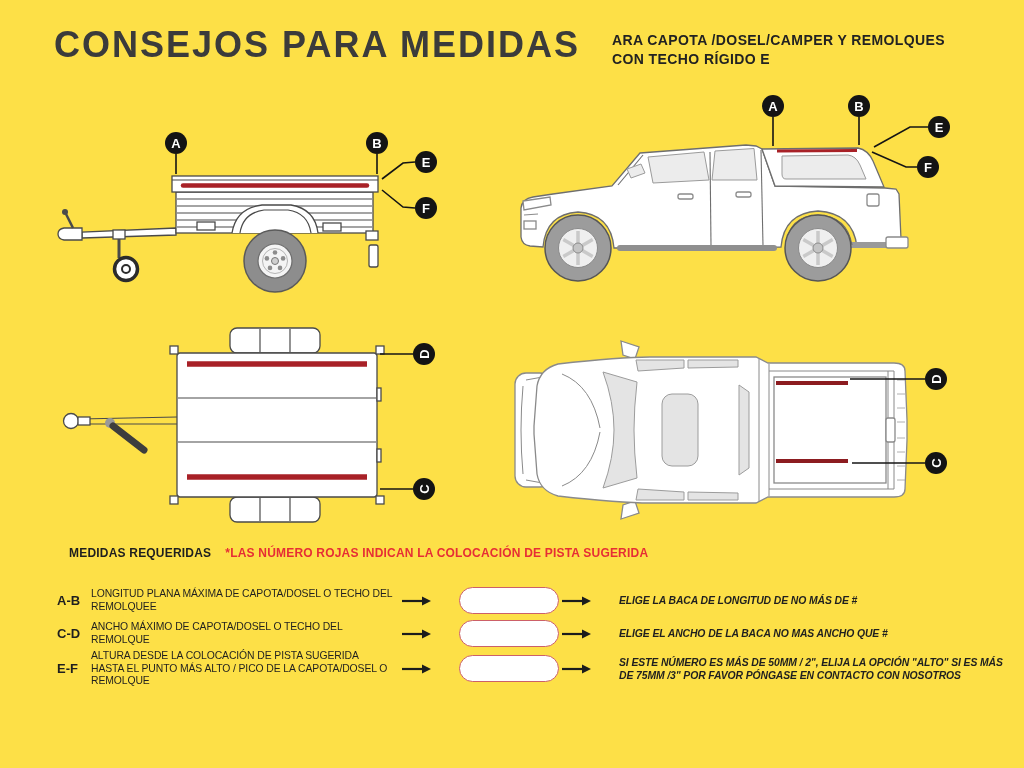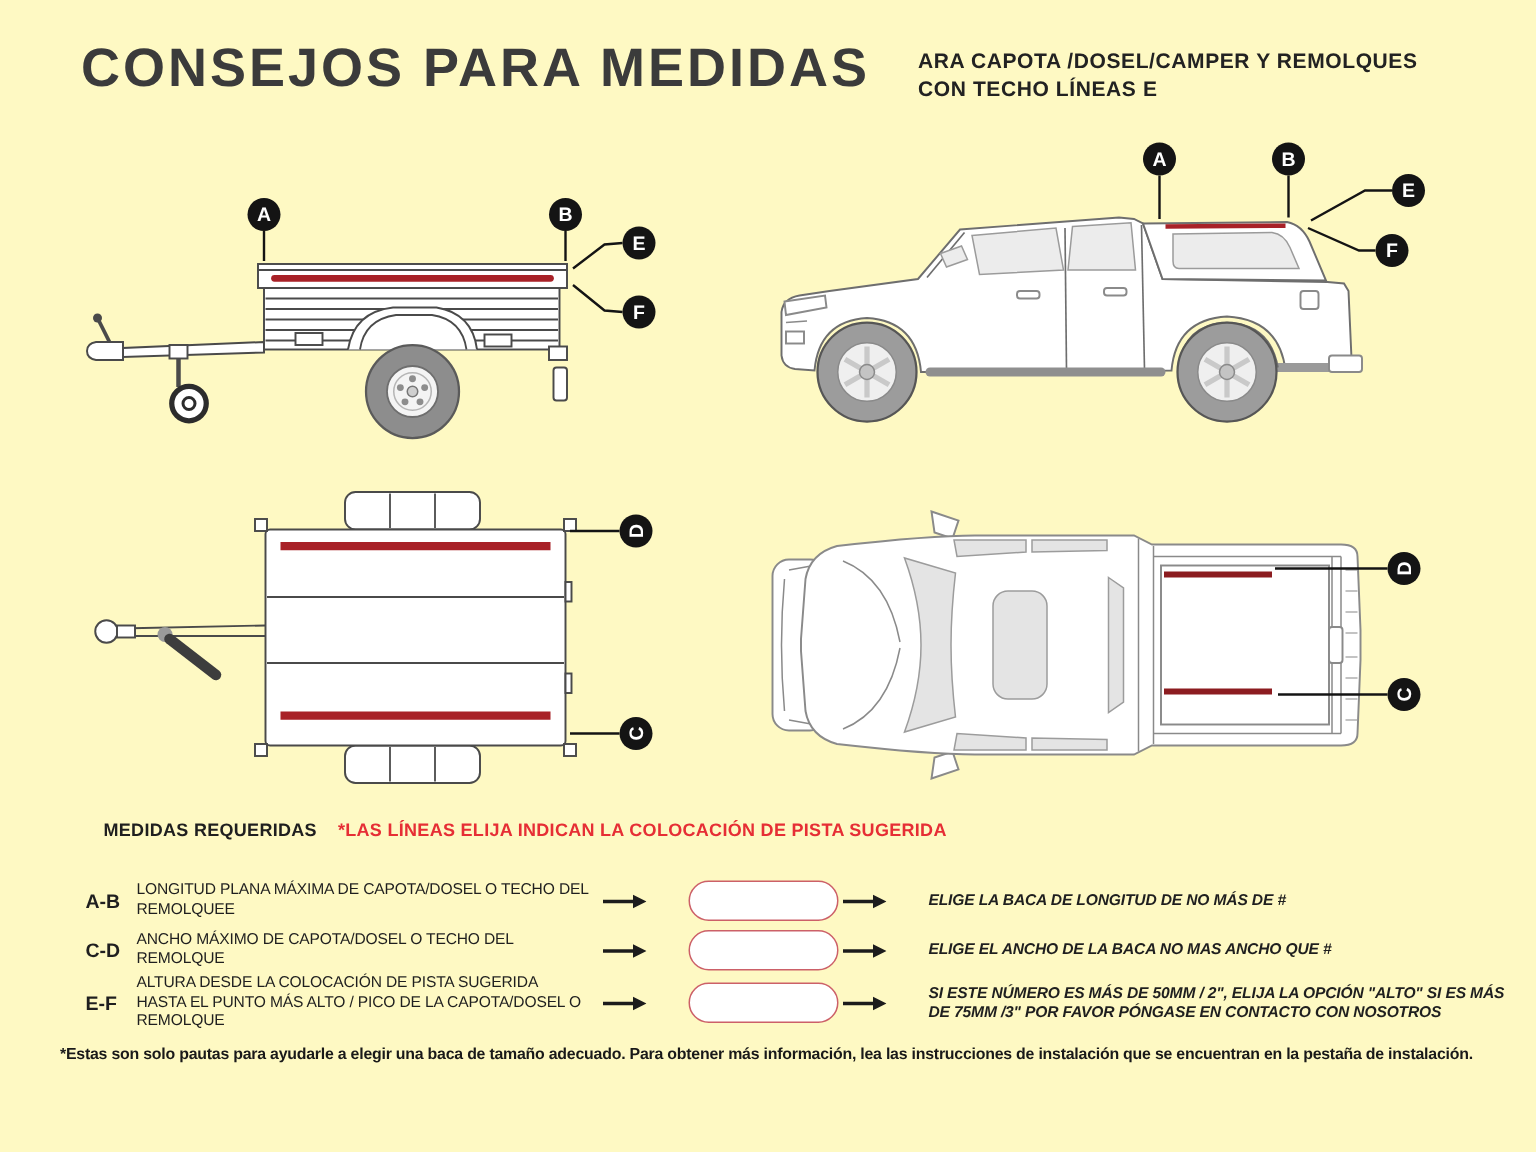--- a/index.html
+++ b/index.html
@@ -1,16 +1,16 @@
 <!DOCTYPE html>
 <html style="--ink: #3b3b3b; --accent-red: #e62e35; --track-red: #a82127; --track-red-dark: #8c1c20; --pill-border: #cc6068;"><head>
 <meta charset="utf-8">
 <style>
   html,body{margin:0;padding:0;background:#fff;}
-  .page{position:relative;width:1024px;height:768px;background:#fef9c3;overflow:hidden;
+  .page{position:relative;width:1024px;height:768px;background:#fde047;overflow:hidden;
         font-family:"Liberation Sans",sans-serif;color:#1f1f1f;}
   .title{position:absolute;left:54px;top:24px;font-size:36px;font-weight:bold;
          letter-spacing:2px;color:var(--ink,#3b3b3b);white-space:nowrap;}
   .subtitle{position:absolute;left:612px;top:31px;font-size:14px;font-weight:bold;
             letter-spacing:.4px;color:#222;line-height:19px;white-space:nowrap;}
   .diagram{position:absolute;}
   .d-trailer-side{left:30px;top:100px;}
   .d-truck-side{left:490px;top:90px;}
   .d-trailer-top{left:30px;top:320px;}
   .d-truck-top{left:490px;top:330px;}
@@ -49,21 +49,21 @@
             font-weight:bold;letter-spacing:-0.15px;color:#191919;}
 </style>
 </head>
 <body>
 
 <div class="page">
 
   <div class="title">CONSEJOS PARA MEDIDAS</div>
   <div class="subtitle">
     <div>ARA CAPOTA /DOSEL/CAMPER Y REMOLQUES</div>
-    <div>CON TECHO LÍNEAS E</div>
+    <div>CON TECHO RÍGIDO E</div>
   </div>
 
   <svg class="diagram d-trailer-side" width="430" height="220" viewBox="0 0 430 220">
 
     <g>
       <path class="lnf" d="M146,128 L52,132 L52,138 L146,135 Z"></path>
       <path class="lnf" d="M52,128 L34,128 Q28,129 28,134 Q28,139 34,140 L52,140 Z"></path>
       <line x1="43" y1="128" x2="36" y2="114" stroke="#4a4a4a" stroke-width="2.5"></line>
       <circle cx="35" cy="112" r="3" fill="#4a4a4a"></circle>
     </g>
@@ -326,21 +326,21 @@
     <g>
       <line class="lead" x1="362" y1="133" x2="435" y2="133"></line>
       <circle class="mdot" cx="446" cy="133" r="11"></circle>
       <text class="mtxt" x="446" y="137.5" transform="rotate(-90 446 133)">C</text>
     </g>
   </svg>
 
   <div class="measures">
     <div class="measure-head">
       <span>MEDIDAS REQUERIDAS</span>
-      <span class="measure-note">*LAS LÍNEAS ELIJA INDICAN LA COLOCACIÓN DE PISTA SUGERIDA</span>
+      <span class="measure-note">*LAS NÚMERO ROJAS INDICAN LA COLOCACIÓN DE PISTA SUGERIDA</span>
     </div>
     <div class="measure-grid">
 
       <div class="m-id">A-B</div>
       <div class="m-desc">LONGITUD PLANA MÁXIMA DE CAPOTA/DOSEL O TECHO DEL REMOLQUEE</div>
       <div class="arrow-cell">
           <svg width="30" height="12">
             <line x1="1" y1="6" x2="21" y2="6" stroke="#1c1c1c" stroke-width="2.2"></line>
             <polygon points="21,1.5 30,6 21,10.5" fill="#1c1c1c"></polygon>
           </svg>
@@ -390,15 +390,14 @@
           <svg width="30" height="12">
             <line x1="1" y1="6" x2="21" y2="6" stroke="#1c1c1c" stroke-width="2.2"></line>
             <polygon points="21,1.5 30,6 21,10.5" fill="#1c1c1c"></polygon>
           </svg>
         </div>
       <div class="m-instr">SI ESTE NÚMERO ES MÁS DE 50mm / 2", ELIJA LA OPCIÓN "ALTO" SI ES MÁS DE 75mm /3" POR FAVOR PÓNGASE EN CONTACTO CON NOSOTROS</div>
 
     </div>
   </div>
 
-  <div class="footnote">*Estas son solo pautas para ayudarle a elegir una baca de tamaño adecuado. Para obtener más información, lea las instrucciones de instalación que se encuentran en la pestaña de instalación.</div>
 
 </div>
 
 </body></html>

